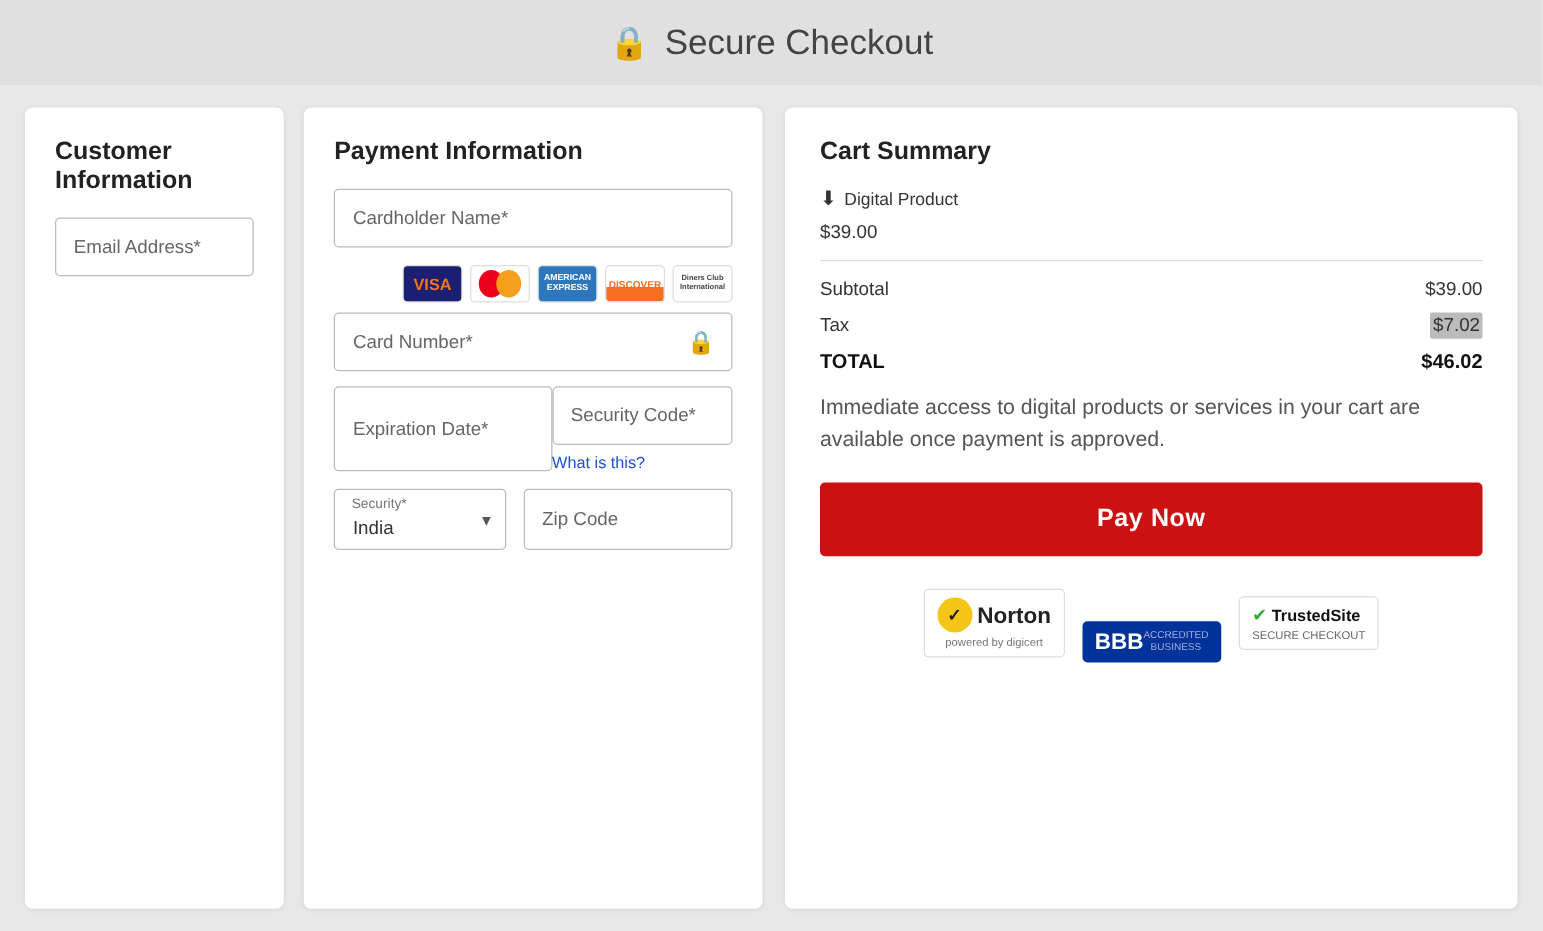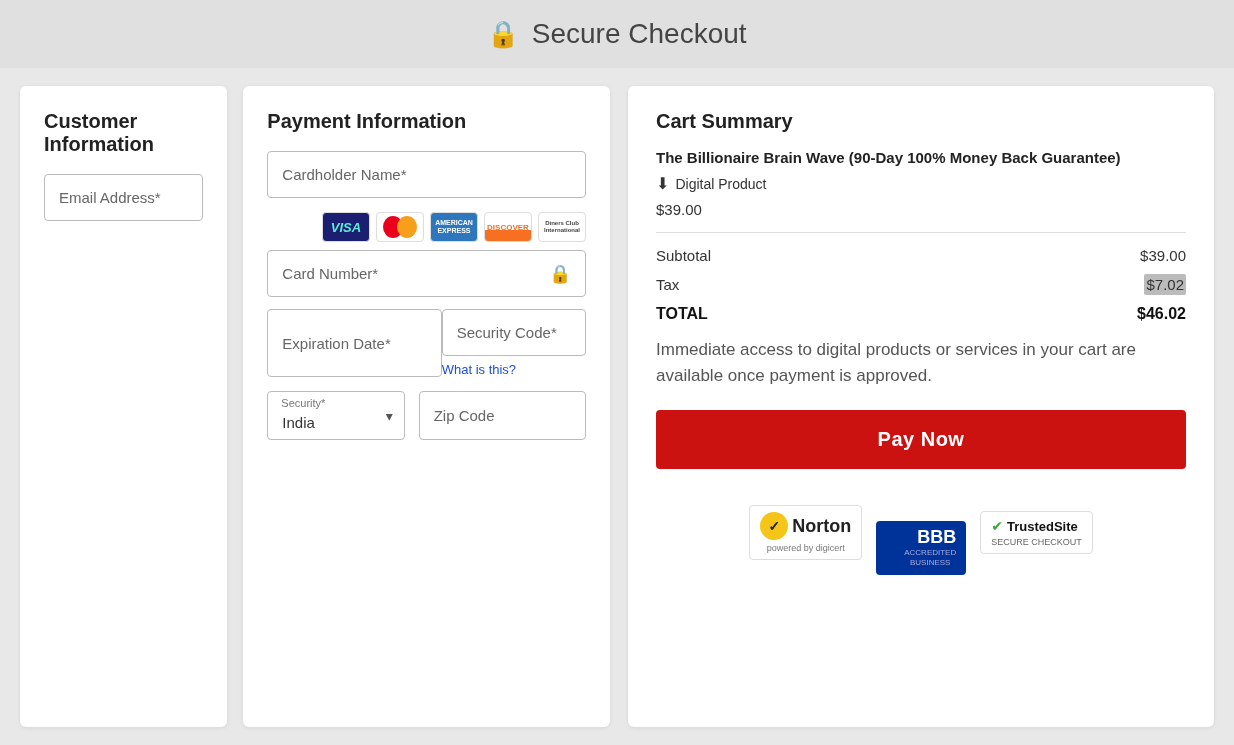--- a/index.html
+++ b/index.html
@@ -85,21 +85,21 @@
       height: 30px;
       border-radius: 4px;
       display: flex;
       align-items: center;
       justify-content: center;
       font-size: 10px;
       font-weight: 700;
       overflow: hidden;
       border: 1px solid #ddd;
     }
-    .visa-card { background: #1a1f71; color: #5eead4; font-size: 13px; font-style: italic; }
+    .visa-card { background: #1a1f71; color: #f97316; font-size: 13px; }
     .mc-card { background: #fff; }
     .amex-card { background: #2e77bc; color: #fff; font-size: 8px; }
     .discover-card { background: #fff; color: #f76f20; font-size: 9px; }
     .diners-card { background: #fff; color: #444; font-size: 7px; }
 
     .card-number-wrapper {
       position: relative;
     }
     .card-number-wrapper .lock-icon {
       position: absolute;
@@ -284,22 +284,22 @@
       font-size: 14px;
       font-weight: 900;
       color: #222;
     }
     .norton-text { font-size: 18px; font-weight: 700; color: #222; }
     .norton-sub { font-size: 9px; color: #777; margin-top: 3px; }
 
     
     .bbb-badge {
       display: flex;
-      flex-direction: column;
-      align-items: flex-end;
+      flex-direction: row;
+      align-items: flex-start;
       background: #003399;
       color: #fff;
       border-radius: 4px;
       padding: 6px 10px;
       min-width: 90px;
       margin-top: 30px;
     }
     .bbb-top { font-size: 18px; font-weight: 900; color: #fff; }
     .bbb-mid { font-size: 8px; color: #aad; line-height: 1.3; text-align: center; }
 
@@ -406,21 +406,20 @@
         </div>
         <input class="form-input" type="text" style="flex: 1 1 0%;" placeholder="Zip Code">
       </div>
     </div>
 
   </div>
 
   <div class="right-panel">
     <div class="cart-title">Cart Summary</div>
 
-    <div class="product-name">The Billionaire Brain Wave (90-Day 100% Money Back Guarantee)</div>
 
     <div class="digital-product-row">
       <span class="download-icon">⬇</span>
       <span>Digital Product</span>
     </div>
 
     <div class="product-price">$39.00</div>
 
     <hr class="divider">
 

